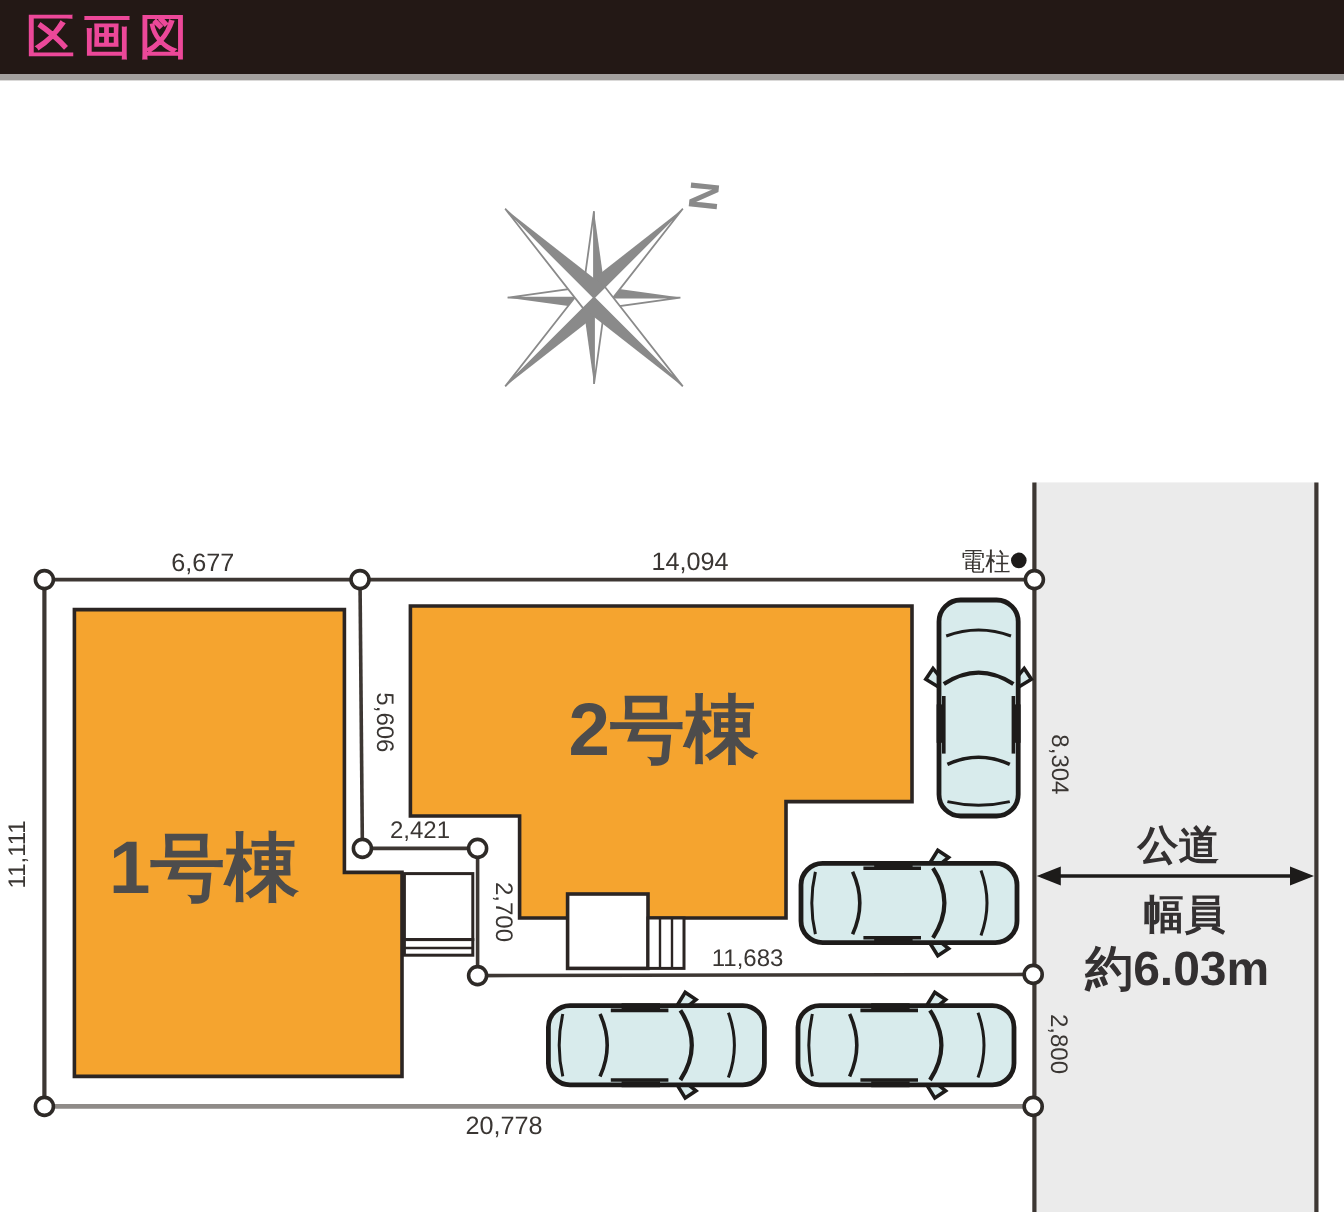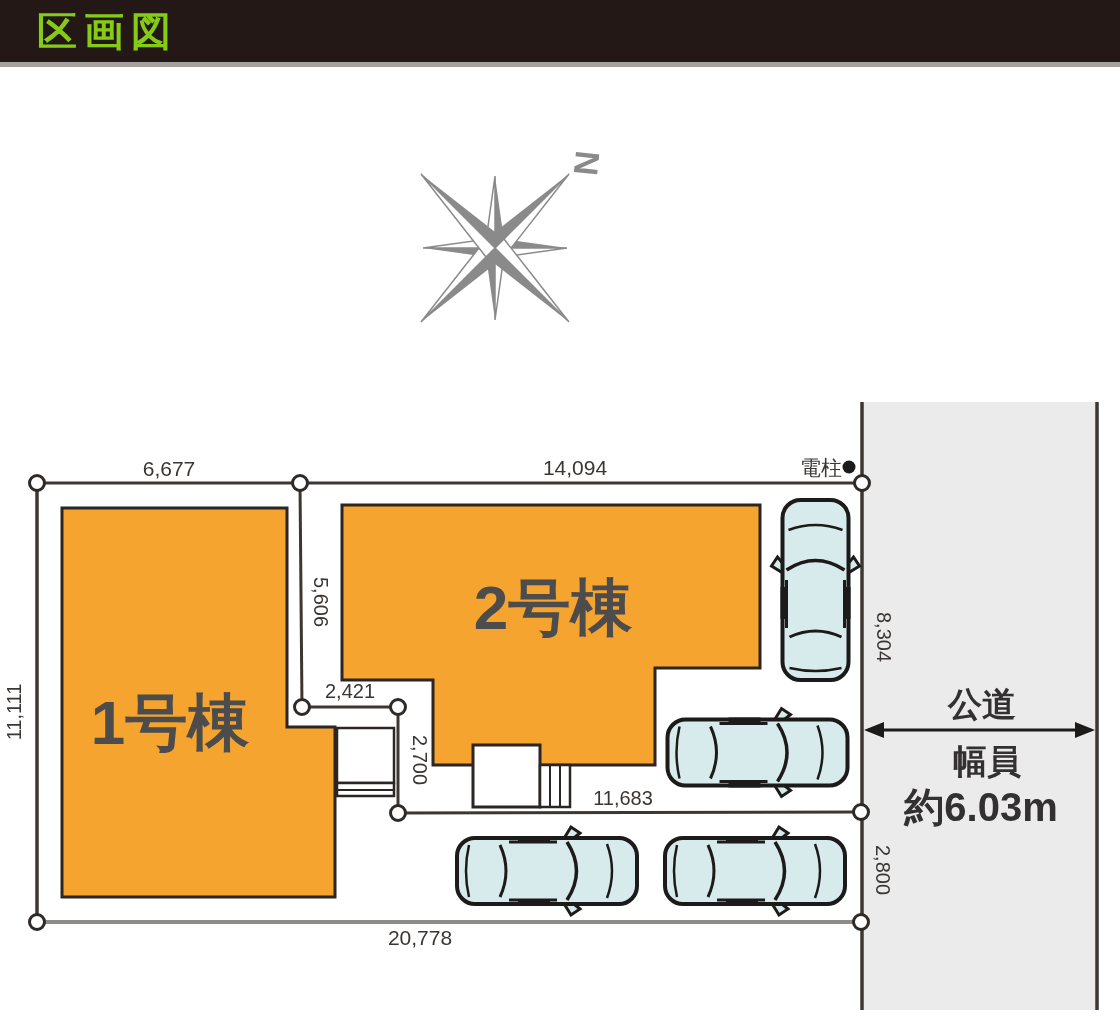--- a/index.html
+++ b/index.html
@@ -1,21 +1,21 @@
 <!DOCTYPE html>
 <html><head>
 <meta charset="utf-8">
 <style>
   html,body{margin:0;padding:0;background:#fff;}
   .page{position:relative;width:1120px;height:1024px;background:#ffffff;overflow:hidden;
         font-family:"Liberation Sans", sans-serif;}
   .header{position:absolute;left:0;top:0;width:1120px;height:62px;background:#231815;
           display:flex;align-items:center;}
-  .header .title{color:#84cc16;font-size:40px;font-weight:700;letter-spacing:7px;
-                 margin-left:37px;line-height:1;}
+  .header .title{color:#ec4899;font-size:40px;font-weight:700;letter-spacing:7px;
+                 margin-left:22px;line-height:1;}
   .header-underline{position:absolute;left:0;top:62px;width:1120px;height:5px;background:#a3a09e;}
   svg{position:absolute;left:0;top:0;}
   svg text{font-family:"Liberation Sans", sans-serif;fill:#3a3633;}
   .dim{font-size:21px;font-weight:400;}
   .dim-sm{font-size:20px;font-weight:400;}
   .pole{font-size:21px;font-weight:400;}
   .bldg-label{font-size:62px;font-weight:700;fill:#4d4c4c;}
   .road-label{font-size:34px;font-weight:600;fill:#333031;}
   .road-big{font-size:40px;font-weight:600;fill:#333031;}
   .north{font-size:34px;font-weight:700;fill:#8a8a8a;}

